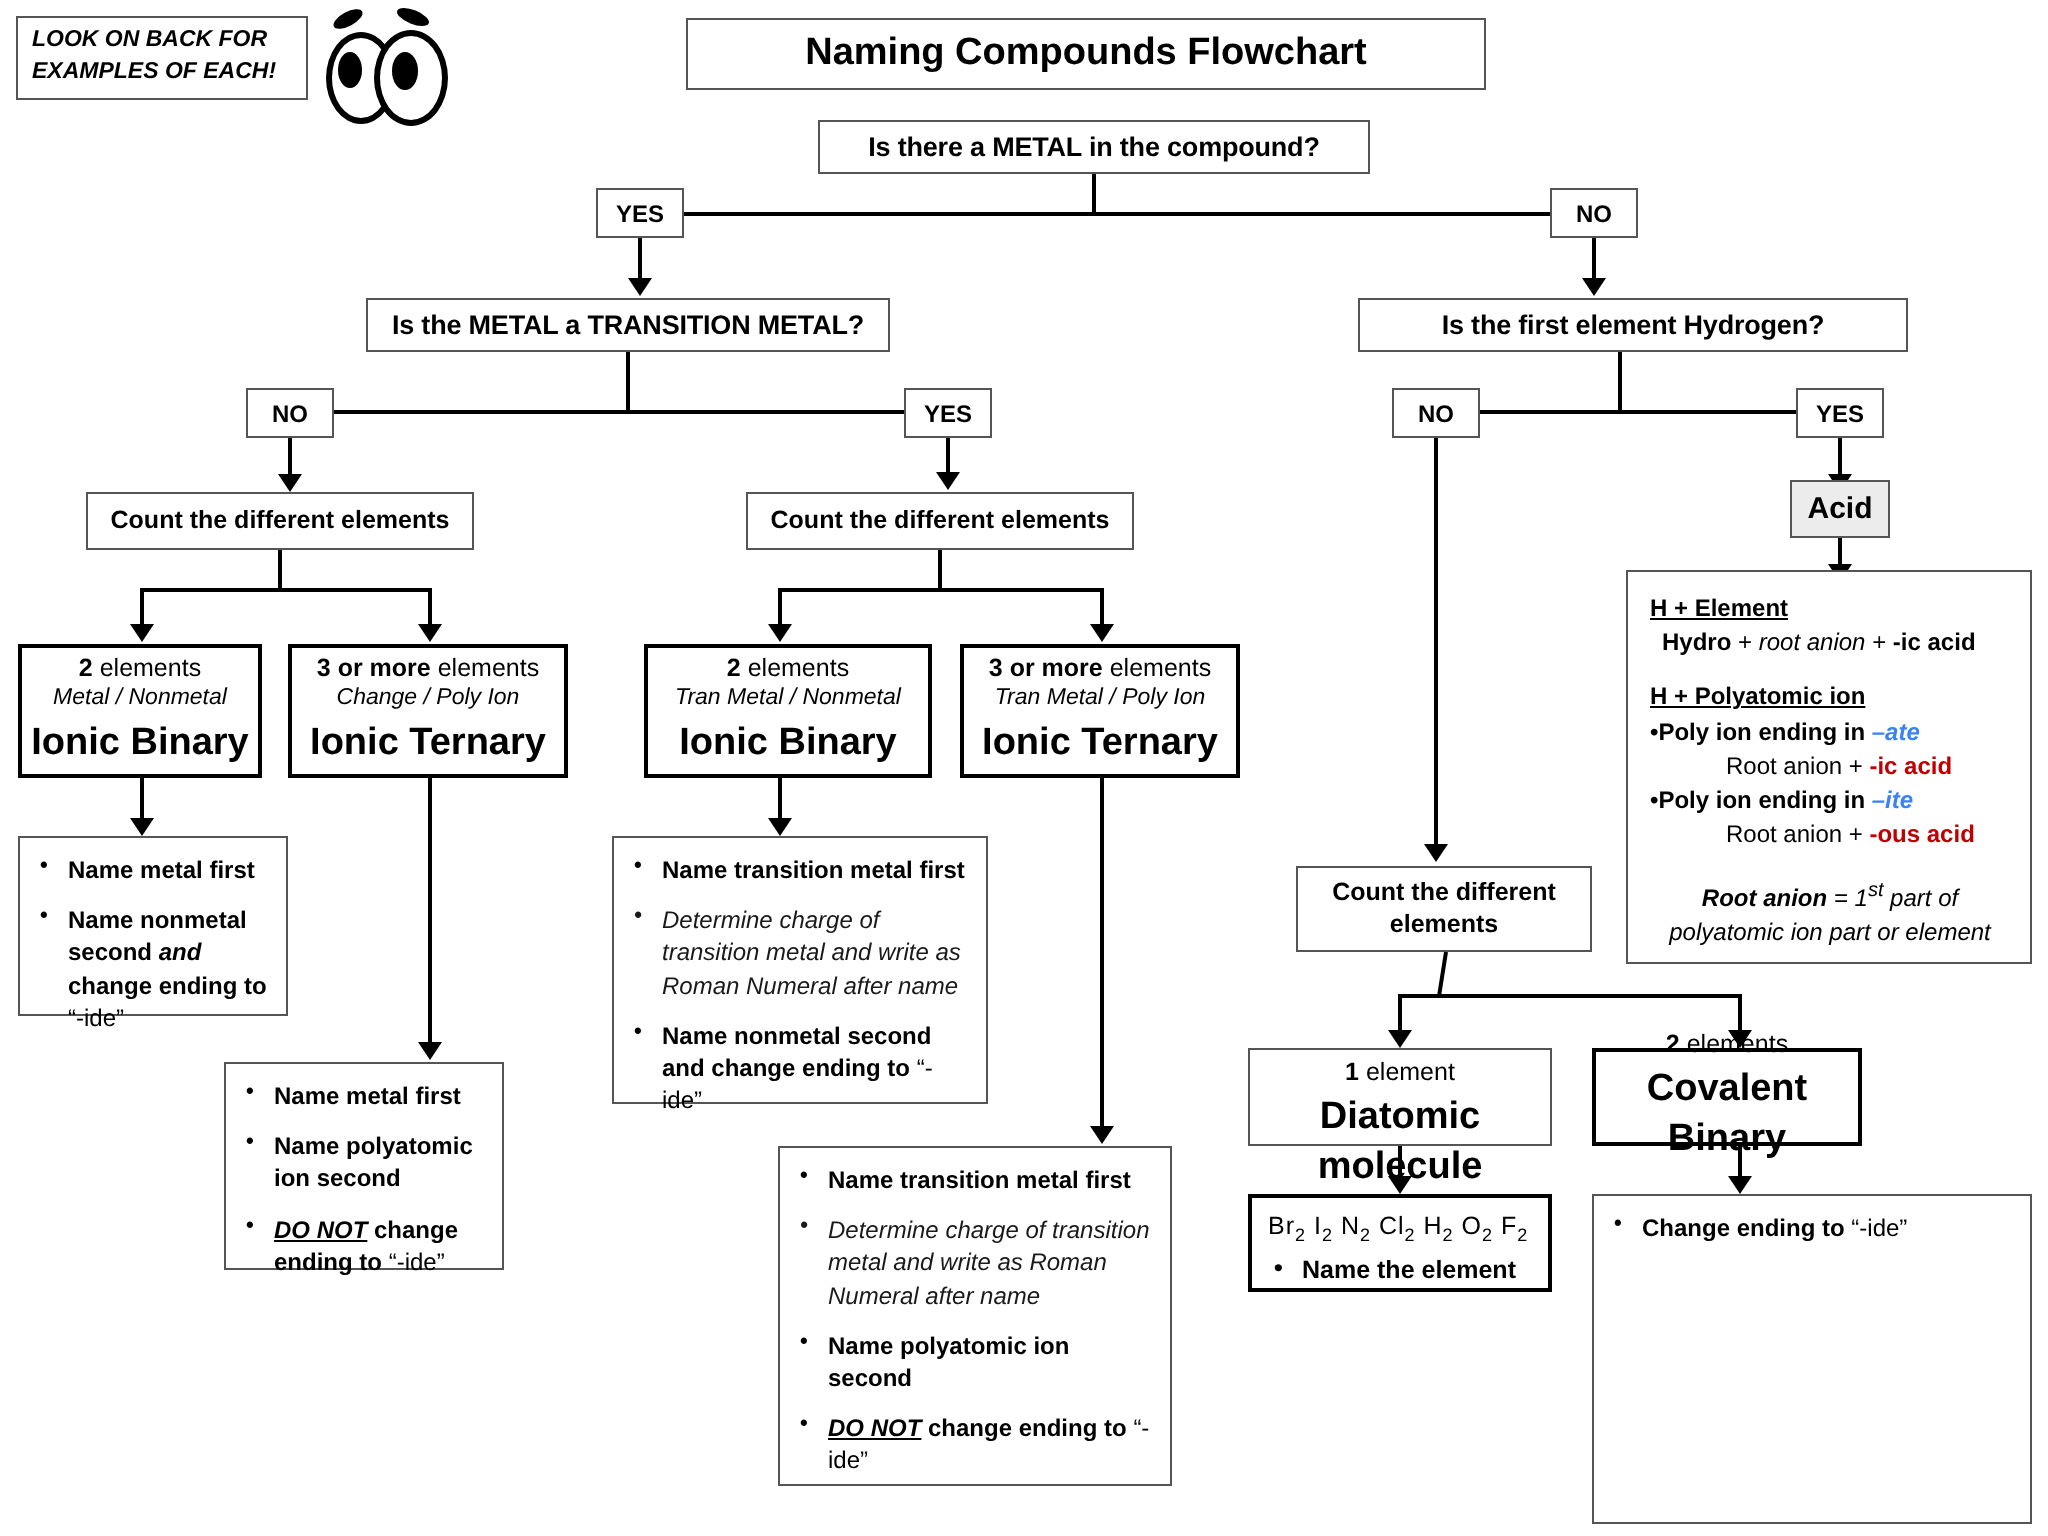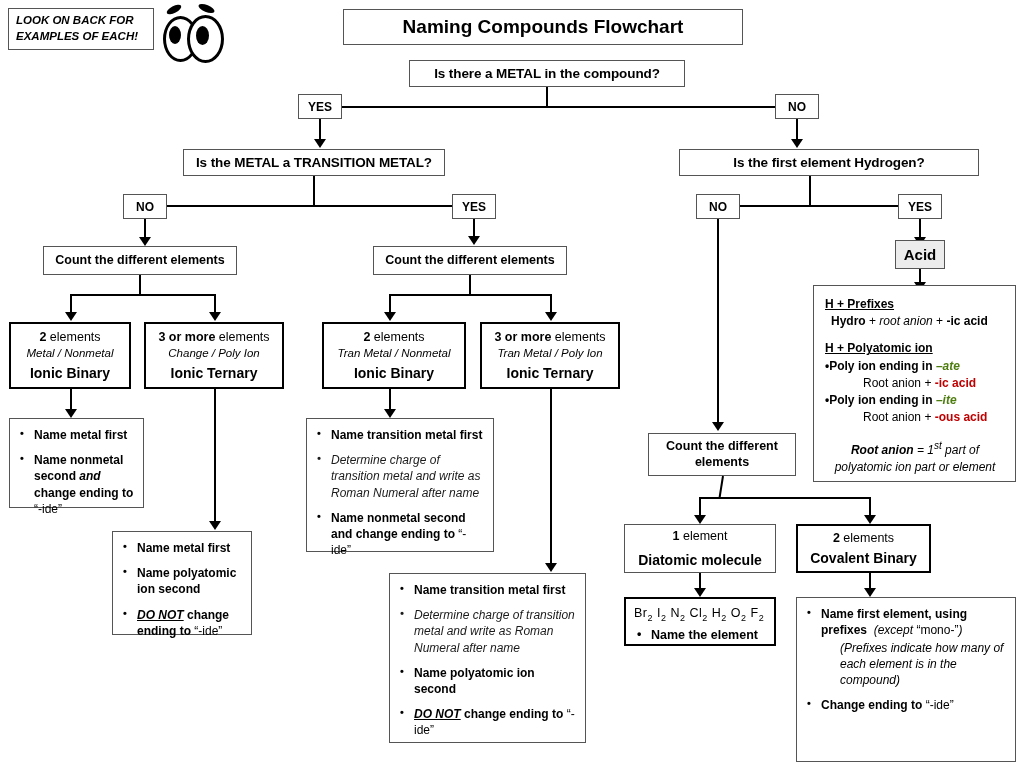--- a/index.html
+++ b/index.html
@@ -55,21 +55,21 @@
   }
   .cat{
     flex-direction:column;
     justify-content:center;
     line-height:1.3;
     padding:3px 4px;
   }
   .cat .l1{font-size:12.5px;font-weight:normal;}
   .cat .l1 b{font-weight:bold;}
   .cat .l2{font-size:11.5px;font-style:italic;}
-  .cat .l3{font-size:14px;font-weight:bold;margin-top:3px;}
+  .cat .l3{font-size:19px;font-weight:bold;margin-top:3px;}
   .bullets{
     display:block;
     text-align:left;
     padding:8px 9px 8px 7px;
     font-size:12px;
     line-height:1.35;
   }
   .bullets ul{margin:0;padding:0;list-style:none;}
   .bullets li{
     position:relative;
@@ -102,21 +102,21 @@
   .acidbox{
     display:block;
     text-align:left;
     padding:10px 10px 8px 11px;
     font-size:12px;
     line-height:1.35;
   }
   .acidbox .hd{font-weight:bold;text-decoration:underline;}
   .acidbox .ln{margin-top:1px;}
   .red{color:#c00000;font-weight:bold;}
-  .redi{color:#4d7c0f;font-weight:bold;font-style:italic;}
+  .redi{color:#3b82f6;font-weight:bold;font-style:italic;}
   .acidbox .ind{padding-left:38px;}
   .acidbox .gap{height:11px;}
   .acidbox .foot{
     text-align:center;
     font-style:italic;
     margin-top:14px;
     line-height:1.35;
   }
   .acidbox .foot b{font-weight:bold;}
   .acid-label{
@@ -222,21 +222,21 @@
   </div>
   <div class="box thin yn" style="left:452px;top:194px;width:44px;height:25px;">
     <span>YES</span>
   </div>
 
   <div class="ln-v" style="left:144px;top:219px;height:20px;"></div>
   <div class="arrow" style="left:139px;top:237px;"></div>
   <div class="ln-v" style="left:473px;top:219px;height:19px;"></div>
   <div class="arrow" style="left:468px;top:236px;"></div>
 
-  <div class="box thin q" style="left:679px;top:149px;width:300px;height:27px;">
+  <div class="box thin q" style="left:679px;top:149px;width:275px;height:27px;">
     <span>Is the first element Hydrogen?</span>
   </div>
   <div class="ln-v" style="left:809px;top:176px;height:30px;"></div>
   <div class="ln-h" style="left:718px;top:205px;width:184px;"></div>
 
   <div class="box thin yn" style="left:696px;top:194px;width:44px;height:25px;">
     <span>NO</span>
   </div>
   <div class="box thin yn" style="left:898px;top:194px;width:44px;height:25px;">
     <span>YES</span>
@@ -348,21 +348,21 @@
   <div class="box thin bullets" style="left:389px;top:573px;width:197px;height:170px;">
     <ul>
       <li>Name transition metal first</li>
       <li class="ital">Determine charge of transition metal and write as Roman Numeral after name</li>
       <li>Name polyatomic ion second</li>
       <li><span class="dn">DO NOT</span> change ending to <span class="nb">“-ide”</span></li>
     </ul>
   </div>
 
   <div class="box thin acidbox" style="left:813px;top:285px;width:203px;height:197px;">
-    <div class="hd">H + Prefixes</div>
+    <div class="hd">H + Element</div>
     <div class="ln" style="padding-left:6px;">
       <b>Hydro</b>
       <span> + </span><i>root anion</i><span>  +  </span><b>-ic acid</b>
     </div>
     <div class="gap"></div>
     <div class="hd">H + Polyatomic ion</div>
     <div class="ln">
       <b style="font-weight:bold;">•Poly ion ending in </b><span class="redi">–ate</span>
     </div>
     <div class="ln ind">
@@ -416,20 +416,17 @@
       Br<sub>2</sub> I<sub>2</sub> N<sub>2</sub> Cl<sub>2</sub> H<sub>2</sub> O<sub>2</sub> F<sub>2</sub>
     </div>
     <div class="nm">Name the element</div>
   </div>
 
   <div class="ln-v" style="left:869px;top:573px;height:17px;"></div>
   <div class="arrow" style="left:864px;top:588px;"></div>
 
   <div class="box thin bullets" style="left:796px;top:597px;width:220px;height:165px;">
     <ul>
-      <li>Name first element, using prefixes &nbsp;<span class="nb"><i>(except</i> “mono-”<i>)</i></span>
-        <span class="sub">(Prefixes indicate how many of each element is in the compound)</span>
-      </li>
       <li>Change ending to <span class="nb">“-ide”</span></li>
     </ul>
   </div>
 
 </div>
 
 </body></html>

